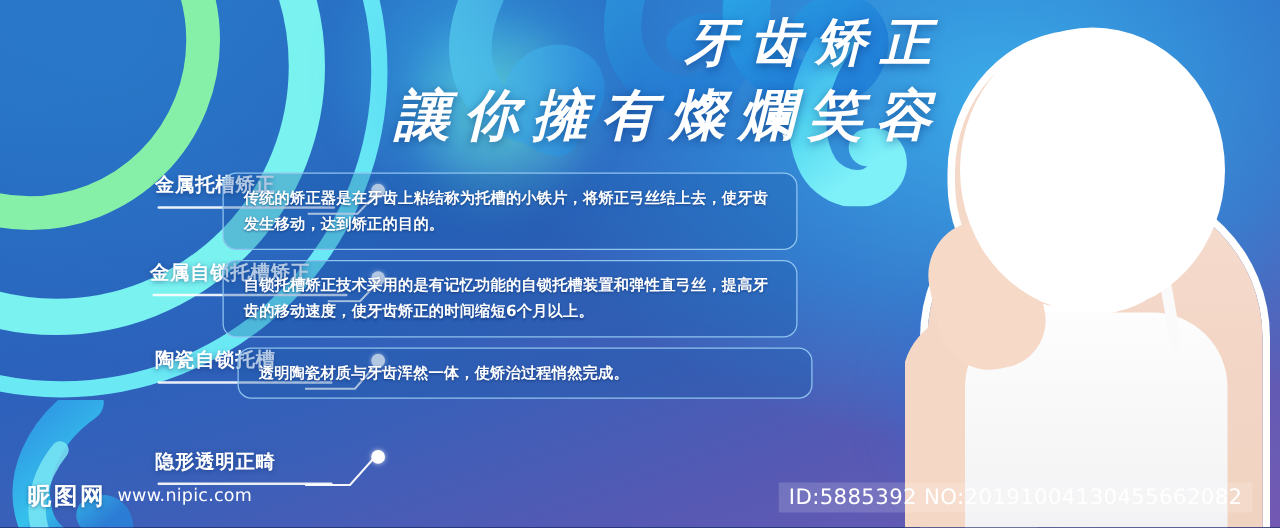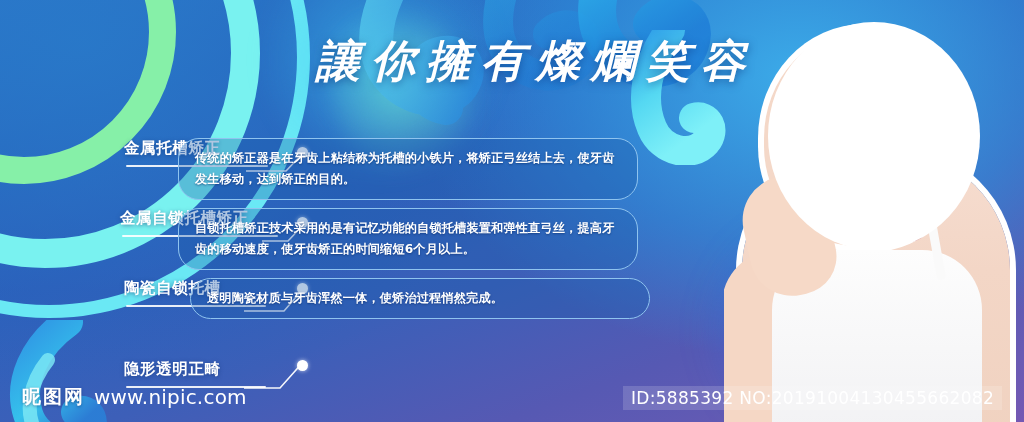--- a/index.html
+++ b/index.html
@@ -50,21 +50,21 @@
     font-size:41px;letter-spacing:11px;color:#ffffff;
     text-shadow:0 2px 7px rgba(10,50,120,.55);
     line-height:1;
     white-space:nowrap;
   }
   .title-sub{
     font-family:"Liberation Serif","DejaVu Serif",serif;
     font-weight:bold;font-style:italic;
     font-size:44px;letter-spacing:11px;color:#ffffff;
     text-shadow:0 2px 8px rgba(10,50,120,.55);
-    margin-top:26px;line-height:1;
+    margin-top:16px;line-height:1;
     white-space:nowrap;
   }
 
   
   .features{position:absolute;left:0;top:138px;width:770px;}
   .row{position:relative;display:flex;align-items:flex-start;margin-bottom:8px;}
 
   .label-wrap{
     position:relative;
     width:176px;flex:0 0 176px;
@@ -85,21 +85,21 @@
   .connector{position:absolute;pointer-events:none;}
   .dot{
     position:absolute;width:11px;height:11px;border-radius:50%;
     background:#ffffff;box-shadow:0 0 4px rgba(255,255,255,.7);
   }
 
   .box{
     position:relative;
     box-sizing:border-box;
     border:1.5px solid #8fc4ef;
-    border-radius:21px;
+    border-radius:11px;
     background:rgba(26,92,170,0.34);
     padding:9px 14px 9px 16px;
     color:#ffffff;
     font-size:12.2px;
     line-height:1.72;
     letter-spacing:.15px;
     text-shadow:0 1px 2px rgba(8,40,100,.6);
     font-family:"DejaVu Sans","Liberation Sans",sans-serif;
     font-weight:bold;
     width:460px;
@@ -156,21 +156,21 @@
   
   .watermark{
     position:absolute;left:22px;bottom:12px;display:flex;align-items:center;gap:9px;text-align:center;
   }
   .wm-cn{
     color:#ffffff;font-weight:bold;font-size:19px;letter-spacing:2px;
     font-family:"DejaVu Sans","Liberation Sans",sans-serif;
     text-shadow:0 1px 3px rgba(10,40,100,.5);
   }
   .wm-url{
-    color:#ffffff;font-size:20px;letter-spacing:.2px;
+    color:#ffffff;font-size:14px;letter-spacing:.2px;
     font-family:"DejaVu Sans","Liberation Sans",sans-serif;
   }
   .idstamp{
     position:absolute;right:22px;bottom:12px;
     color:#ffffff;font-size:17px;letter-spacing:.3px;
     background:rgba(255,255,255,0.16);
     padding:2px 8px;
     font-family:"DejaVu Sans","Liberation Sans",sans-serif;
   }
 </style>
@@ -233,20 +233,21 @@
       <linearGradient id="gbr" x1="0" y1="0" x2="0.4" y2="1">
         <stop offset="0%" stop-color="#1f7be0"></stop>
         <stop offset="60%" stop-color="#2bb3ee"></stop>
         <stop offset="100%" stop-color="#1b5fc8"></stop>
       </linearGradient>
     </defs>
     <path d="M70 0 C34 40 22 96 40 134 C56 168 108 172 124 146 C136 126 116 108 100 118" fill="none" stroke="url(#gbr)" stroke-width="36" stroke-linecap="round"></path>
   </svg>
 
   <div class="headline">
+    <div class="title-main">牙齿矫正</div>
     <div class="title-sub">讓你擁有燦爛笑容</div>
   </div>
 
   <div class="features">
 
     <div class="row">
       <div class="label-wrap">
         <div class="label">金属托槽矫正</div>
         <div class="label-underline" style="top:27px;width:142px;"></div>
         <svg class="connector" style="left:246px;top:10px;width:62px;height:24px;" viewBox="0 0 62 24">

